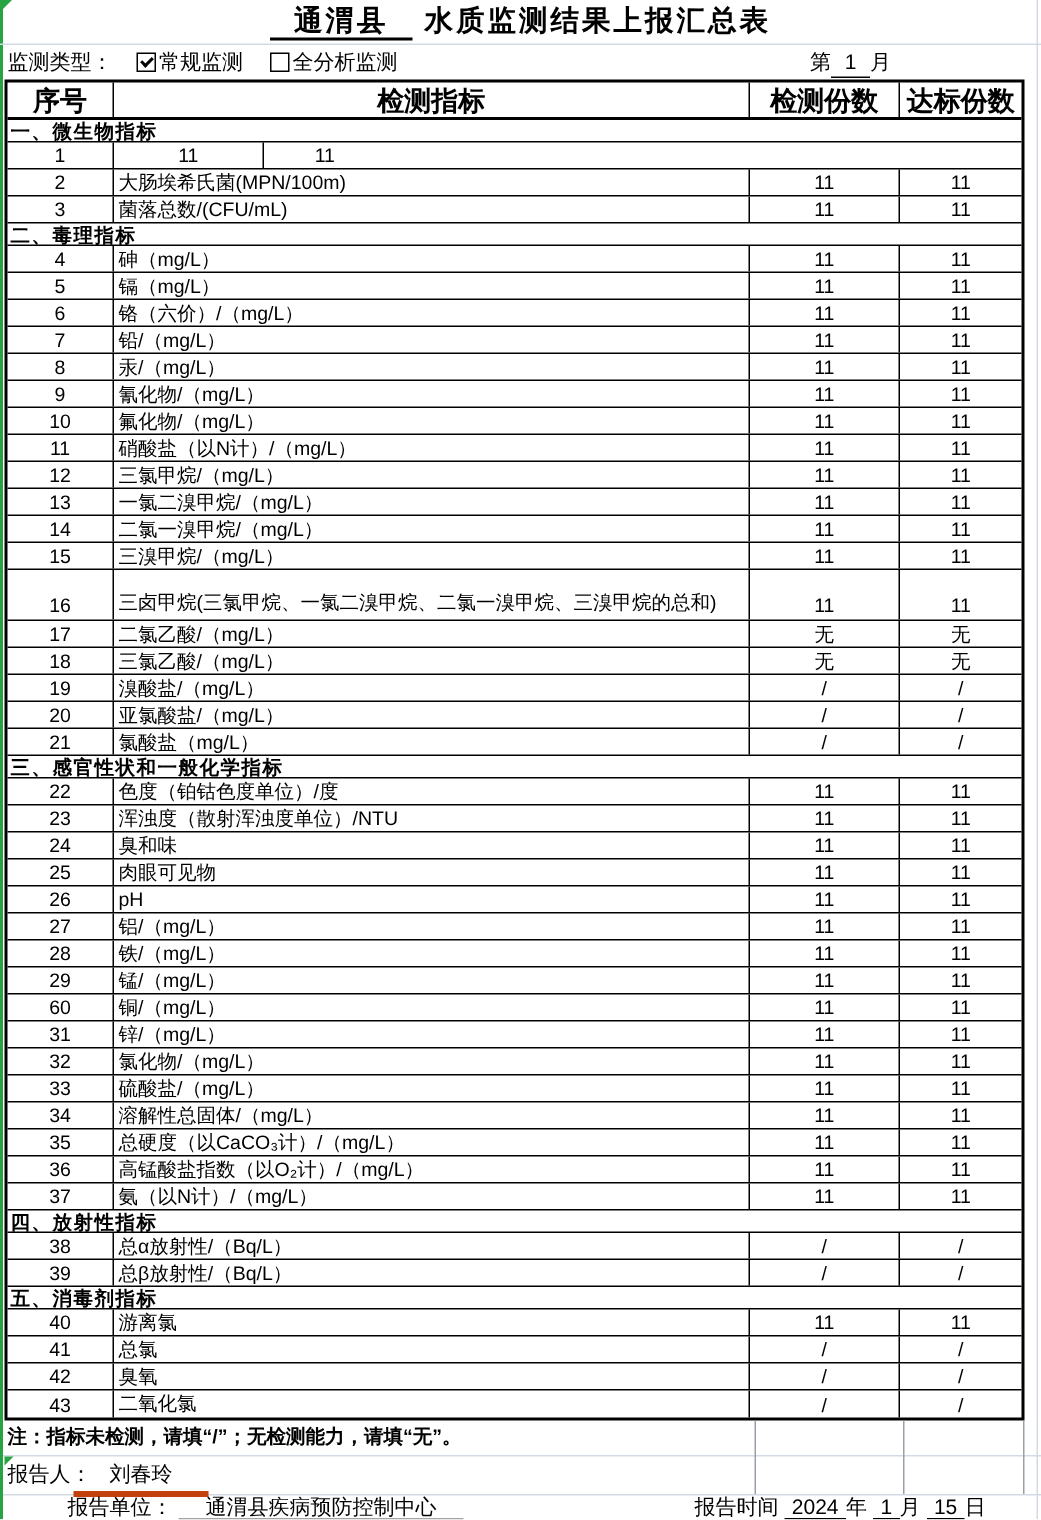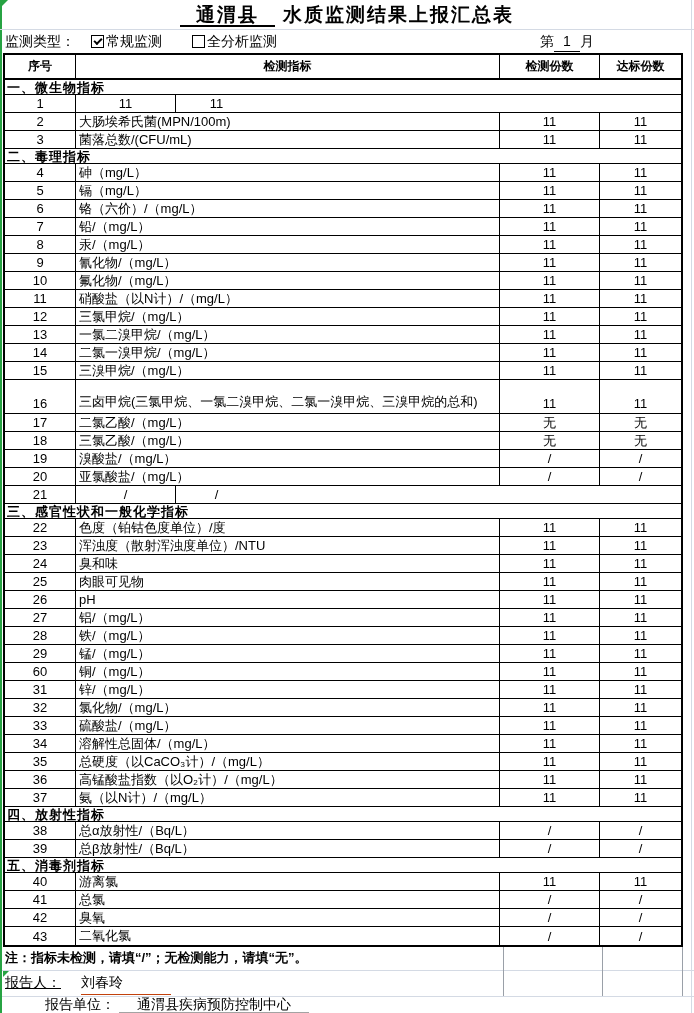--- a/index.html
+++ b/index.html
@@ -18,52 +18,52 @@
 
   
   .title-row{position:absolute;top:0;left:0;width:694px;height:30px;text-align:center;
     font-weight:bold;font-size:19px;line-height:29px;letter-spacing:2px;border-bottom:1px solid #d4dae4;box-sizing:border-box;}
   .title-row .u2{border-bottom:2px solid #000;padding:0 16px;}
   .title-row .main{margin-left:8px;}
 
   
   .type-row{position:absolute;top:31px;left:3px;width:680px;height:22px;font-size:14px;line-height:20px;}
   .type-label{position:absolute;left:2px;top:0;}
-  .cb-group{position:absolute;left:88px;top:0;display:flex;gap:30px;}
+  .cb-group{position:absolute;left:88px;top:0;display:flex;gap:18px;}
   .cb-item{display:flex;align-items:center;gap:2px;}
   .cb{position:relative;display:inline-block;width:11px;height:11px;border:1px solid #000;box-sizing:content-box;background:#fff;}
   .cb .tick{position:absolute;left:2px;top:2px;width:6px;height:3px;border-left:2px solid #000;border-bottom:2px solid #000;transform:rotate(-45deg);}
   .month-block{position:absolute;left:537px;top:0;}
   .month-block .uv{display:inline-block;min-width:26px;text-align:center;border-bottom:1px solid #000;}
 
   
   .main-table{position:absolute;top:53px;left:3px;width:680px;border:2px solid #000;box-sizing:border-box;background:#fff;}
-  .thead{display:flex;height:25px;border-bottom:2px solid #000;box-sizing:border-box;font-weight:bold;font-size:12px;}
+  .thead{display:flex;height:25px;border-bottom:2px solid #000;box-sizing:border-box;font-weight:bold;font-size:18px;}
   .thead .cell{display:flex;align-items:center;justify-content:center;}
   .cell{box-sizing:border-box;border-right:1px solid #000;overflow:hidden;white-space:nowrap;}
   .c-no{width:71px;}
   .c-ind{width:424px;}
   .c-val{width:100px;}
   .c-val2{width:81px;border-right:none;}
   .section-row{height:15px;line-height:15px;border-bottom:1px solid #000;box-sizing:border-box;
     font-weight:bold;font-size:13px;padding-left:2px;letter-spacing:1px;}
   .data-row{display:flex;height:18px;border-bottom:1px solid #000;box-sizing:border-box;font-size:13px;}
   .data-row:last-child{border-bottom:none;}
   .data-row .cell{display:flex;align-items:center;}
   .data-row .c-no,.data-row .c-val,.data-row .c-val2{justify-content:center;}
   .data-row .c-ind{justify-content:flex-start;padding-left:3px;}
   .data-row.tall{height:34px;}
   .data-row.tall .cell{align-items:flex-end;padding-bottom:2px;}
 
   
   .foot-vline{position:absolute;width:1px;background:#9aa0a8;top:947px;height:49px;}
   .note-row{position:absolute;top:947px;left:3px;width:680px;height:23px;font-weight:bold;font-size:13px;line-height:22px;padding-left:2px;box-sizing:border-box;}
   .reporter-row{position:absolute;top:970px;left:3px;width:680px;height:26px;font-size:14px;line-height:24px;}
-  .reporter-row .lbl{position:absolute;left:2px;text-decoration:underline;}
-  .reporter-row .uv{position:absolute;left:78px;display:inline-block;min-width:90px;border-bottom:1px solid #c2410c;}
+  .reporter-row .lbl{position:absolute;left:2px;}
+  .reporter-row .uv{position:absolute;left:46px;display:inline-block;min-width:90px;text-align:center;border-bottom:4px solid #c2410c;}
   .unit-row{position:absolute;top:996px;left:3px;width:691px;height:17px;font-size:14px;line-height:16px;margin-left:40px;}
   .unit-row .lbl{position:absolute;left:2px;}
   .unit-row .uv{border-bottom:3px solid #a3a3a3;}
   .unit-row .unit-name{position:absolute;left:76px;display:inline-block;min-width:190px;text-align:center;}
   .time-block{position:absolute;left:420px;}
   .time-block .num{display:inline-block;text-align:center;border-bottom:1px solid #000;padding:0 5px;}
 </style>
 </head>
 <body>
 
@@ -223,20 +223,21 @@
           <div class="cell c-val2">/</div>
         </div>
         <div class="data-row">
           <div class="cell c-no">20</div>
           <div class="cell c-ind">亚氯酸盐/（mg/L）</div>
           <div class="cell c-val">/</div>
           <div class="cell c-val2">/</div>
         </div>
         <div class="data-row">
           <div class="cell c-no">21</div>
+          <div class="cell c-ind">氯酸盐（mg/L）</div>
           <div class="cell c-val">/</div>
           <div class="cell c-val2">/</div>
         </div>
         <div class="section-row">三、感官性状和一般化学指标</div>
         <div class="data-row">
           <div class="cell c-no">22</div>
           <div class="cell c-ind">色度（铂钴色度单位）/度</div>
           <div class="cell c-val">11</div>
           <div class="cell c-val2">11</div>
         </div>
@@ -378,15 +379,21 @@
   <div class="note-row">注：指标未检测，请填“/”；无检测能力，请填“无”。</div>
 
   <div class="reporter-row">
     <span class="lbl">报告人：</span>
     <span class="uv">刘春玲</span>
   </div>
 
   <div class="unit-row">
     <span class="lbl">报告单位：</span>
     <span class="uv unit-name">通渭县疾病预防控制中心</span>
+    <span class="time-block">
+      <span>报告时间</span>
+      <span class="num">2024</span><span>年</span>
+      <span class="num">1</span><span>月</span>
+      <span class="num">15</span><span>日</span>
+    </span>
   </div>
 
 </div>
 
 </body></html>

